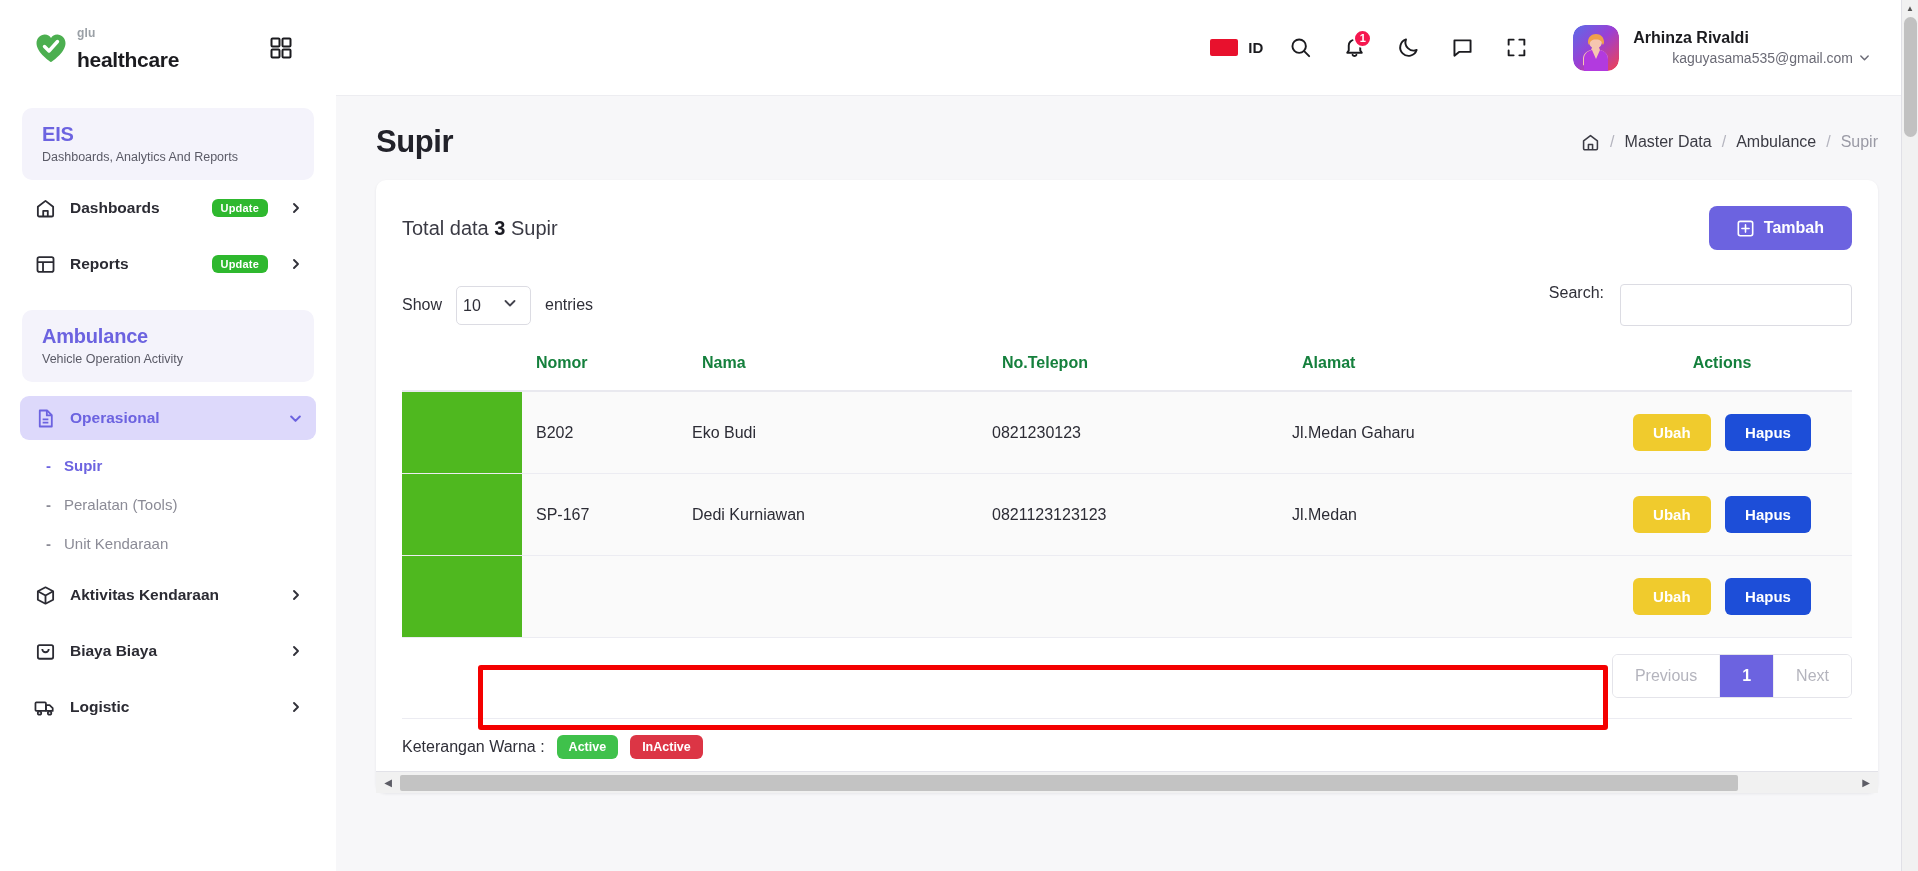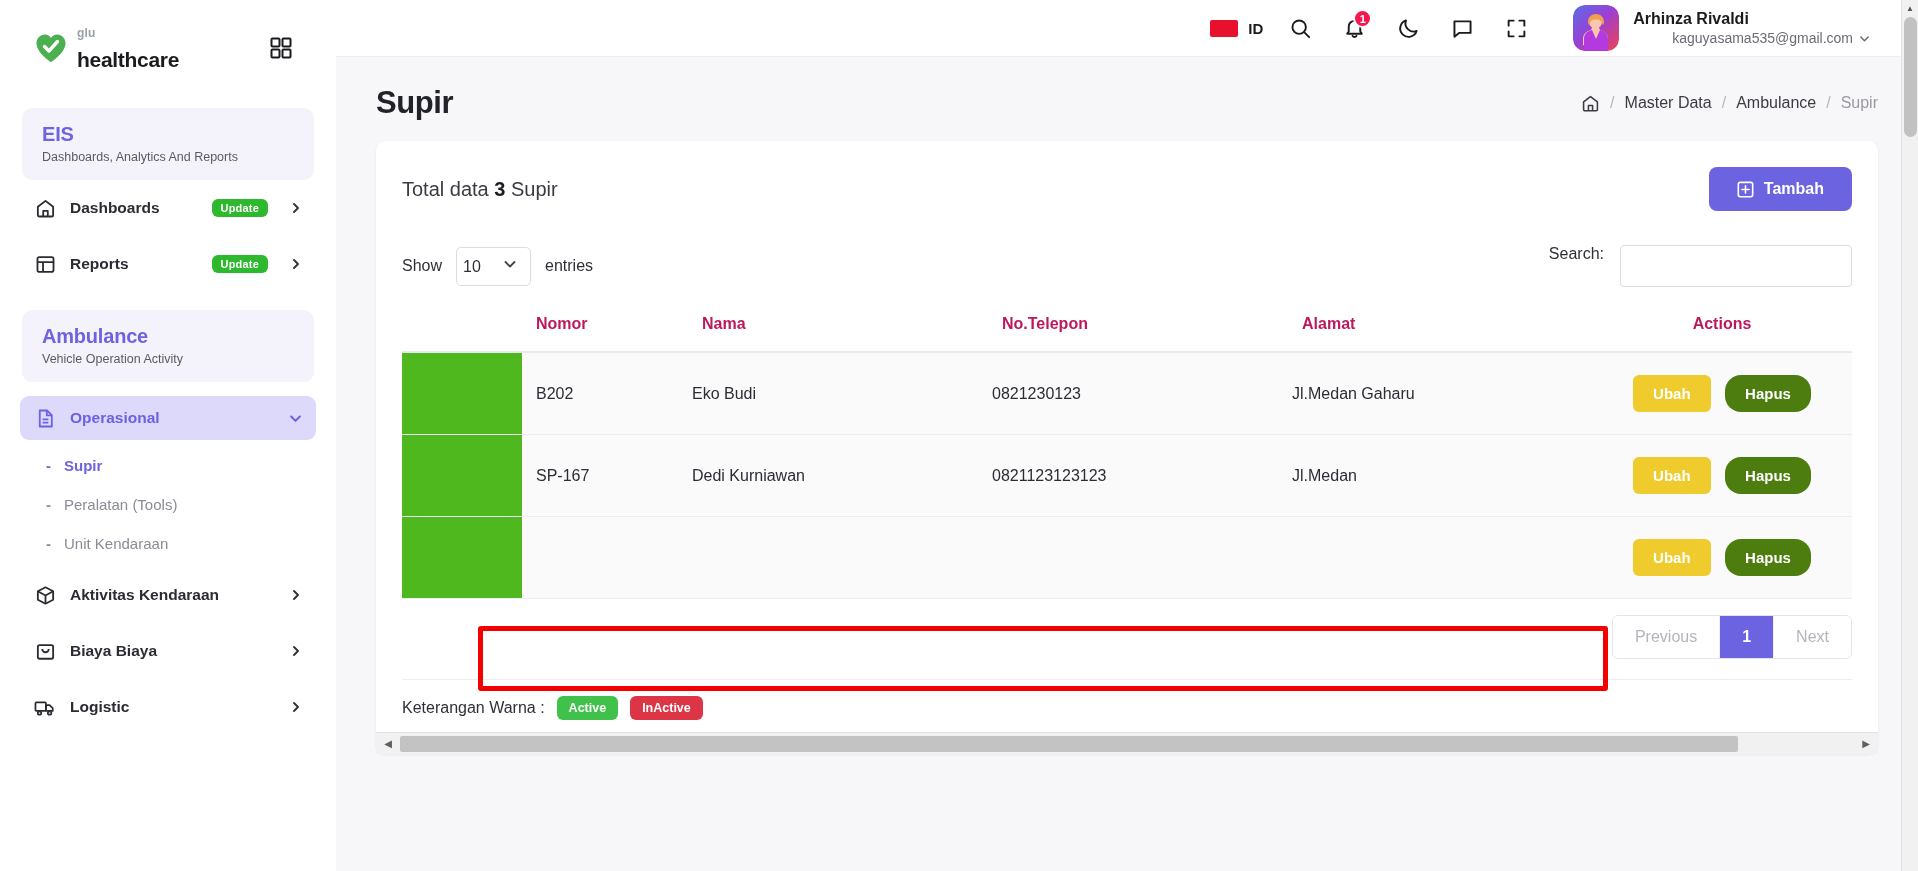--- a/index.html
+++ b/index.html
@@ -54,21 +54,21 @@
   .sub-item {
     display: flex; align-items: center; gap: 13px;
     margin: 2px 20px; padding: 9px 14px 9px 26px; border-radius: 8px; cursor: pointer;
   }
   .sub-dash { color: #8b8b96; font-weight: 700; font-size: 15px; }
   .sub-label { font-size: 15px; color: #8b8b96; }
   .sub-item.active .sub-label { color: #6c63e0; font-weight: 700; }
   .sub-item.active .sub-dash { color: #6c63e0; }
 
   
-  .main { flex: 1; height: 733px; display: flex; flex-direction: column; background: #f7f7f9; position: relative; }
+  .main { flex: 1; height: 871px; display: flex; flex-direction: column; background: #f7f7f9; position: relative; }
   .topbar {
     height: 96px; background: #fff; display: flex; align-items: center;
     justify-content: flex-end; padding-right: 40px; gap: 0px;
     border-bottom: 1px solid #ededf1;
   }
   .tb-icon { width: 54px; height: 54px; display:flex; align-items:center; justify-content:center; cursor: pointer; position: relative; border-radius: 8px;}
   .lang { display:flex; align-items:center; gap:10px; cursor:pointer; padding: 6px 10px; border-radius:8px;}
   .flag { width: 28px; height: 17px; background: #e8112d; border-radius: 2px; }
   .lang-code { font-size: 15px; font-weight: 800; color: #1b1b1f; }
   .notif-dot {
@@ -119,21 +119,21 @@
   .sel-wrap { position:relative; display:inline-flex; }
   .sel-arrow { position:absolute; right:14px; top:50%; transform:translateY(-50%); pointer-events:none; color:#44444e;}
   .search-wrap { display:flex; align-items:flex-start; gap:16px; font-size:16px; color:#2f2f38;}
   .search-input {
     border:1px solid #dcdce3; border-radius:4px; height:42px; width:232px;
     padding:0 12px; font-size:15px; font-family:"Liberation Sans", sans-serif; outline:none; background:#fff;
   }
 
   table { width:100%; border-collapse: collapse; }
   thead th {
-    text-align:left; font-size:16px; font-weight:800; color:#be185d;
+    text-align:left; font-size:16px; font-weight:800; color:#15803d;
     padding: 14px 10px 18px 10px; border-bottom: 2px solid #e9e9ef;
   }
   thead th:first-child { width: 120px; }
   th.c-nomor { width: 170px; padding-left: 14px;}
   th.c-nama  { width: 300px; }
   th.c-telp  { width: 300px; }
   th.c-alamat{ width: auto; }
   th.c-act   { text-align:center; width: 260px; }
   tbody td {
     font-size:16px; color:#2c2c35; padding: 22px 0;
@@ -141,21 +141,21 @@
   }
   tbody tr td:first-child { padding:0; width:120px; }
   .status-cell { background:#4fb81f !important; padding:0 !important; }
   .cell-pad { padding-left: 14px; }
   .act-cell { text-align:center; white-space:nowrap; }
   .btn-ubah, .btn-hapus {
     border:none; border-radius:6px; color:#fff; font-size:15px; font-weight:600;
     padding: 10px 20px; cursor:pointer; font-family:"Liberation Sans", sans-serif;
   }
   .btn-ubah { background:#f0cb2d; margin-right:10px; }
-  .btn-hapus { background:#4d7c0f;border-radius:16px; }
+  .btn-hapus { background:#1d4ed8; }
 
   .tbl-foot { display:flex; justify-content:flex-end; padding: 16px 0 20px 0;}
   .pager { display:flex; border:1px solid #e4e4ea; border-radius:6px; overflow:hidden; }
   .pg {
     padding: 12px 22px; font-size:16px; color:#b4b4bd; cursor:pointer; background:#fff;
     border-right:1px solid #eeeef3;
   }
   .pg:last-child { border-right:none; }
   .pg.num { background:#6c63e0; color:#fff; font-weight:600; min-width:52px; text-align:center;}
   .pg.disabled { cursor:default; }

